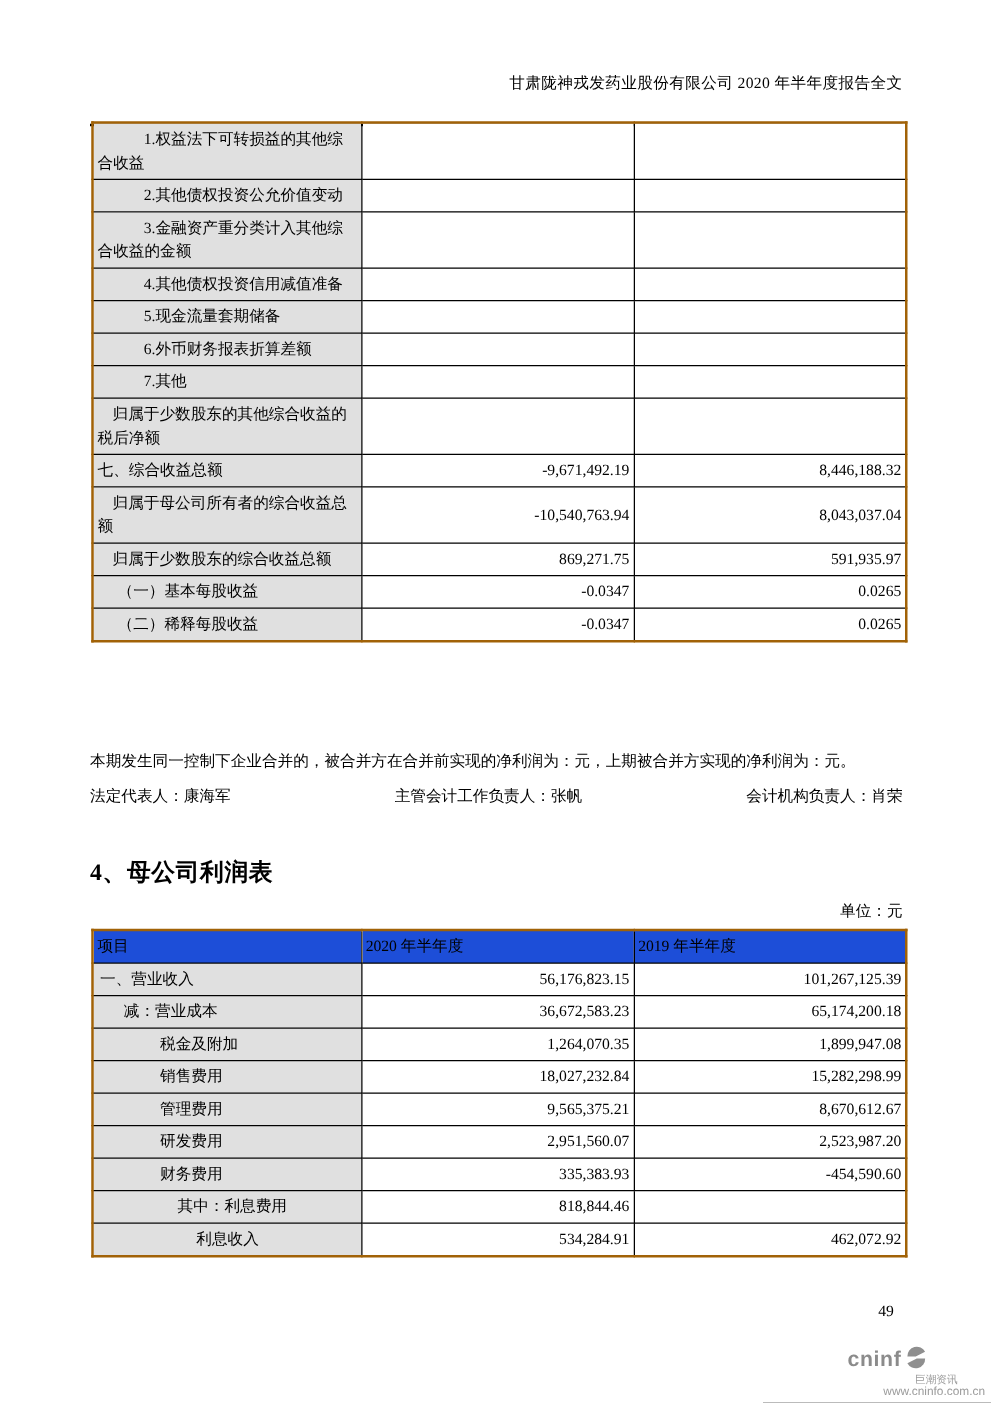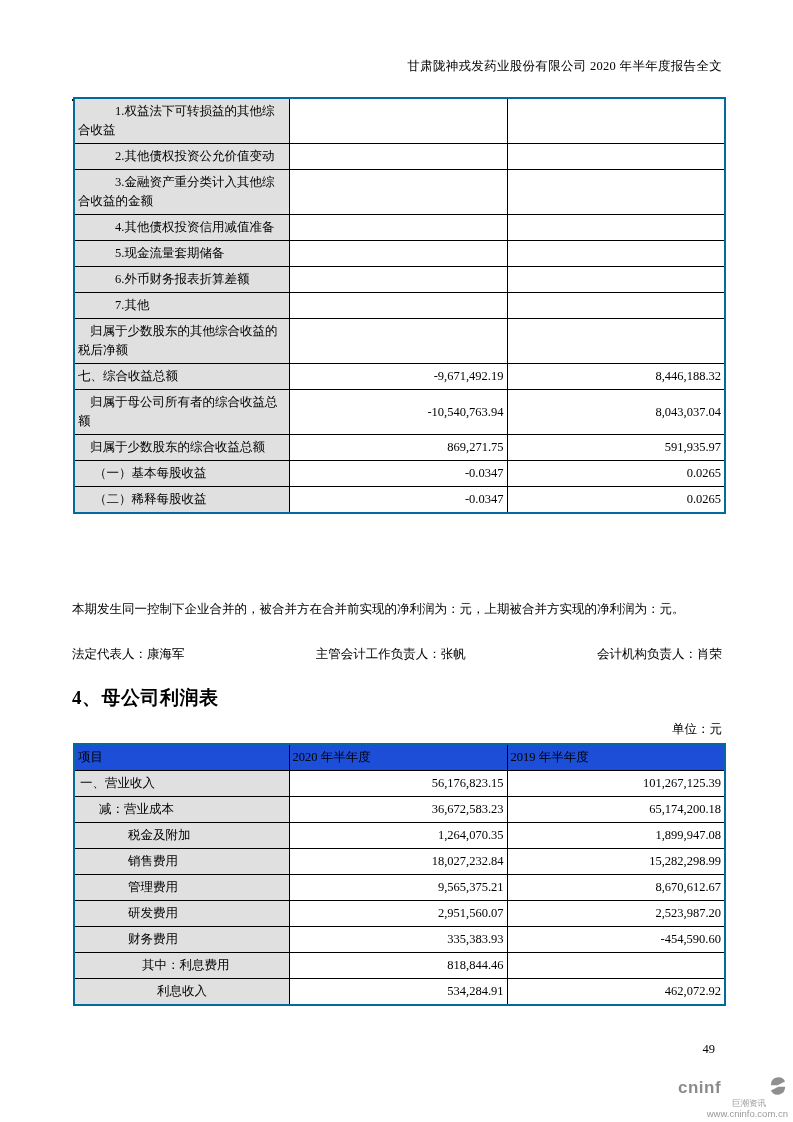--- a/index.html
+++ b/index.html
@@ -10,21 +10,21 @@
     font-family:"Liberation Serif","DejaVu Serif",serif;
     font-size:12.5px; overflow:hidden;
   }
   
   .doc-header {
     position:absolute; left:72px; top:58px; width:650px;
     text-align:right; padding-bottom:24px; border-bottom:2px solid #000;
     font-size:12.5px; letter-spacing:0.3px;
   }
   
-  table.fin { border-collapse:collapse; table-layout:fixed; width:651px; border:2px solid #0369a1; }
+  table.fin { border-collapse:collapse; table-layout:fixed; width:651px; border:2px solid #a16207; }
   table.fin td, table.fin th {
     border:1px solid #000; padding:3px 3px; line-height:19px;
     vertical-align:middle; font-size:12.5px; font-weight:normal;
     overflow:hidden;
   }
   table.fin col.c1 { width:215px; }
   table.fin col.c2 { width:218px; }
   table.fin col.c3 { width:218px; }
   td.label-cell { background:#e0e0e0; text-align:left; }
   td.num-cell   { background:#ffffff; text-align:right; padding-right:4px; }
@@ -38,27 +38,27 @@
   
   .t2i0 { text-indent:2px; }
   .t2i1 { text-indent:21px; }
   .t2i2 { text-indent:50px; }
   .t2i3 { text-indent:64px; }
   .t2i4 { text-indent:79px; }
   .tbl1 { position:absolute; left:73px; top:97px; }
   .tbl2 { position:absolute; left:73px; top:743px; }
   
   .merger-note { position:absolute; left:72px; top:601px; width:652px; line-height:17px; }
-  .signatures  { position:absolute; left:72px; top:646px; width:650px; display:flex; justify-content:space-between; }
+  .signatures  { position:absolute; left:72px; top:629px; width:650px; display:flex; justify-content:space-between; }
   .section-heading { position:absolute; left:72px; top:685px; font-size:19px; font-weight:bold; letter-spacing:0.5px; }
   .unit-label  { position:absolute; left:72px; top:721px; width:650px; text-align:right; }
   .page-number { position:absolute; left:72px; top:1042px; width:643px; text-align:right; }
   
   .cninfo-logo { position:absolute; right:5px; top:1076px; width:110px; text-align:right; color:#919191; line-height:1; }
-  .logo-row { display:flex; align-items:center; justify-content:space-between; gap:2px; }
+  .logo-row { display:flex; align-items:center; justify-content:flex-start; gap:2px; }
   .logo-brand { font-family:"Liberation Sans","DejaVu Sans",sans-serif; font-weight:bold; font-size:17px; color:#8b8b8b; letter-spacing:0.5px; }
   .logo-sub { font-size:8.5px; margin-top:0; margin-right:22px; color:#9a9a9a; }
   .logo-url { font-family:"Liberation Sans","DejaVu Sans",sans-serif; font-size:9.5px; margin-top:2px; color:#9a9a9a; }
 </style>
 </head>
 <body>
 
 <div class="page">
 
   <div class="doc-header">甘肃陇神戎发药业股份有限公司 2020 年半年度报告全文</div>

